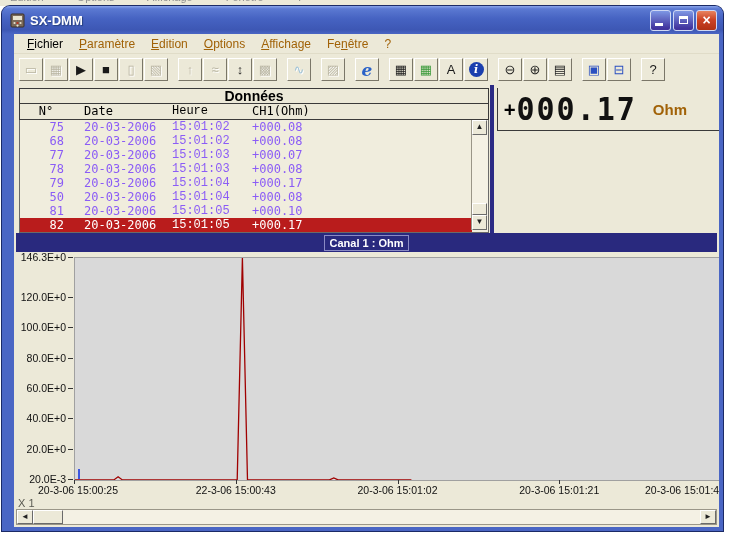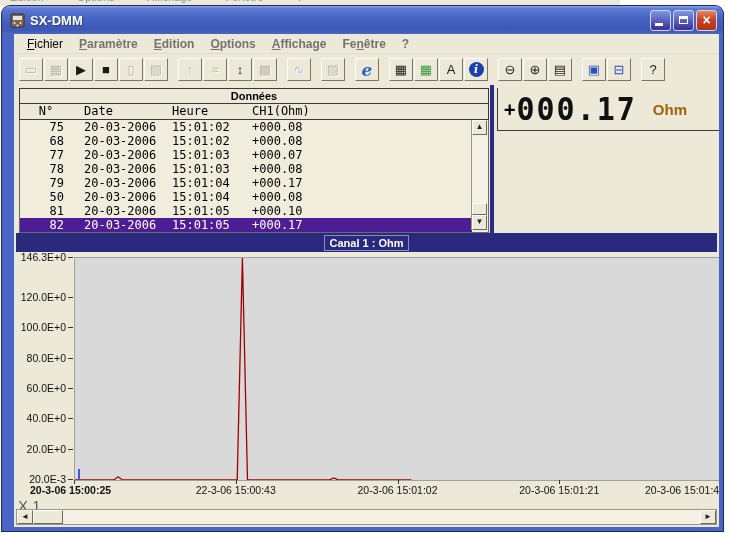--- a/index.html
+++ b/index.html
@@ -25,50 +25,50 @@
   .glyph-min{position:absolute;left:4px;bottom:4px;width:8px;height:3px;background:#fff;}
   .glyph-max{width:9px;height:8px;border:1px solid #fff;border-top:3px solid #fff;box-sizing:border-box;}
   .glyph-close{color:#fff;font-weight:bold;font-size:14px;line-height:14px;}
 
   .client{position:absolute;left:4px;top:28px;right:4px;bottom:4px;background:#ece9d8;overflow:hidden;margin-left:8px;}
 
   
   .menubar{position:absolute;left:0;top:0;right:0;height:19px;padding-left:5px;
            border-bottom:1px solid #e0dcc8;font-size:12px;display:flex;align-items:center;}
   .menu-item{padding:1px 8px;color:#000;}
-  .menu-item.dis{color:#737373;font-weight:bold;}
+  .menu-item.dis{color:#a16207;}
   .menu-item .ul{text-decoration:underline;}
 
   
   .toolbar{position:absolute;left:0;top:20px;right:0;height:31px;display:flex;align-items:center;padding-left:5px;}
   .tb{width:24px;height:23px;margin-right:1px;background:#ece9d8;box-sizing:border-box;
       border:1px solid;border-color:#ffffff #7a7668 #7a7668 #ffffff;
       display:flex;align-items:center;justify-content:center;font-size:13px;color:#1a1a1a;}
   .tb.gap{margin-left:9px;}
   .tb.dis{color:#b9b5a2;text-shadow:1px 1px 0 #fff;}
   .tb .ie{font-family:"DejaVu Serif",serif;font-style:italic;font-weight:bold;font-size:17px;}
   .tb .info{display:inline-block;width:15px;height:15px;border-radius:50%;background:#1b3fae;color:#fff;
             font-family:"DejaVu Serif",serif;font-style:italic;font-weight:bold;font-size:11px;line-height:15px;text-align:center;}
 
   
   .panes{position:absolute;left:0;top:51px;right:0;height:148px;}
   .pane-divider{position:absolute;left:476px;top:0;width:4px;height:148px;background:#2b2b85;}
 
   .donnees{position:absolute;left:5px;top:3px;width:470px;}
   .box-title{height:14px;border:1px solid #3a3a3a;background:#ece9d8;text-align:center;
-             font-weight:bold;font-size:11px;line-height:14px;}
+             font-weight:bold;font-size:14px;line-height:14px;}
   .col-header{height:15px;border:1px solid #3a3a3a;border-top:none;background:#ece9d8;
               display:flex;font-family:"DejaVu Sans Mono",monospace;font-size:12px;line-height:15px;}
   .tbl-body{height:112px;border:1px solid #6a6a6a;border-top:none;background:#f0eddd;position:relative;overflow:hidden;}
   .rows{position:absolute;left:0;top:0;right:16px;}
-  .trow{height:14px;display:flex;font-family:"DejaVu Sans Mono",monospace;font-size:12px;line-height:14px;color:#000000;}
-  .trow.sel{background:#4c1d95;color:#fff;}
+  .trow{height:14px;display:flex;font-family:"DejaVu Sans Mono",monospace;font-size:12px;line-height:14px;color:#8b5cf6;}
+  .trow.sel{background:#b91c1c;color:#fff;}
   .c1{width:52px;text-align:right;padding-right:8px;box-sizing:border-box;flex:0 0 auto;}
   .c2{width:100px;padding-left:12px;box-sizing:border-box;flex:0 0 auto;}
-  .c3{width:80px;flex:0 0 auto;}
+  .c3{width:80px;flex:0 0 auto;font-family:Liberation Mono, monospace;}
   .c4{flex:1 1 auto;}
   .h1{width:52px;text-align:center;flex:0 0 auto;}
 
   .vscroll{position:absolute;right:0;top:0;width:16px;height:110px;background:#f4f1e4;border-left:1px solid #9a9688;}
   .sbtn{width:15px;height:15px;background:#ece9d8;border:1px solid;border-color:#fff #6a6a6a #6a6a6a #fff;
         box-sizing:border-box;font-size:8px;line-height:12px;text-align:center;color:#222;}
   .vscroll .down{position:absolute;bottom:0;}
   .vthumb{position:absolute;bottom:15px;left:0;width:15px;height:12px;background:#ece9d8;
           border:1px solid;border-color:#fff #6a6a6a #6a6a6a #fff;box-sizing:border-box;}
 
@@ -86,21 +86,21 @@
             display:flex;align-items:center;justify-content:center;}
   .canal-title{color:#fff;font-weight:bold;font-size:11px;border:1px solid #8a8ac4;padding:0 5px;line-height:14px;}
   .plot{position:absolute;left:60px;top:24px;width:647px;height:222px;background:#d9d9d9;
         border:1px solid #a0a0a0;box-sizing:content-box;}
   .plot svg{position:absolute;left:0;top:0;width:647px;height:222px;display:block;}
   .ylab{position:absolute;right:675px;width:70px;text-align:right;font-size:10.5px;color:#111;white-space:nowrap;}
   .ytick{position:absolute;width:5px;height:1px;background:#333;left:54px;}
   .xtick{position:absolute;top:247px;width:1px;height:4px;background:#333;}
   .xlab{position:absolute;top:251px;font-size:10.5px;color:#111;white-space:nowrap;}
   .cursor-mark{position:absolute;width:2px;height:10px;background:#3d57e0;bottom:1px;}
-  .xscale{position:absolute;left:4px;top:264px;font-size:15px;color:#5a5a52;}
+  .xscale{position:absolute;left:4px;top:264px;font-size:11px;color:#5a5a52;}
   .hscroll{position:absolute;left:2px;top:276px;right:2px;height:16px;background:#f4f1e4;
            border:1px solid #9a9688;box-sizing:border-box;}
   .hscroll .left{position:absolute;left:0;top:0;width:16px;height:14px;}
   .hscroll .right{position:absolute;right:0;top:0;width:16px;height:14px;}
   .hthumb{position:absolute;left:16px;top:0;width:30px;height:14px;background:#ece9d8;
           border:1px solid;border-color:#fff #6a6a6a #6a6a6a #fff;box-sizing:border-box;}
 </style>
 </head>
 <body>
 
@@ -317,21 +317,21 @@
         <div class="ytick" style="top: 124.619px;"></div>
         <div class="ylab" style="top: 148.972px; left: -18px; width: 70px;">60.0E+0</div>
         <div class="ytick" style="top: 154.972px;"></div>
         <div class="ylab" style="top: 179.325px; left: -18px; width: 70px;">40.0E+0</div>
         <div class="ytick" style="top: 185.325px;"></div>
         <div class="ylab" style="top: 209.678px; left: -18px; width: 70px;">20.0E+0</div>
         <div class="ytick" style="top: 215.678px;"></div>
         <div class="ylab" style="top: 240px; left: -18px; width: 70px;">20.0E-3</div>
         <div class="ytick" style="top: 246px;"></div>
         <div class="xtick" style="left: 60px;"></div>
-        <div class="xlab" style="left: 16px; font-weight: bold;">20-3-06 15:00:25</div>
+        <div class="xlab" style="left: 24px;">20-3-06 15:00:25</div>
         <div class="xtick" style="left: 221.75px;"></div>
         <div class="xlab" style="left: 181.75px;">22-3-06 15:00:43</div>
         <div class="xtick" style="left: 383.5px;"></div>
         <div class="xlab" style="left: 343.5px;">20-3-06 15:01:02</div>
         <div class="xtick" style="left: 545.25px;"></div>
         <div class="xlab" style="left: 505.25px;">20-3-06 15:01:21</div>
         <div class="xtick" style="left: 707px;"></div>
         <div class="xlab" style="left: 631px;">20-3-06 15:01:40</div>
       </div>
   </div>

